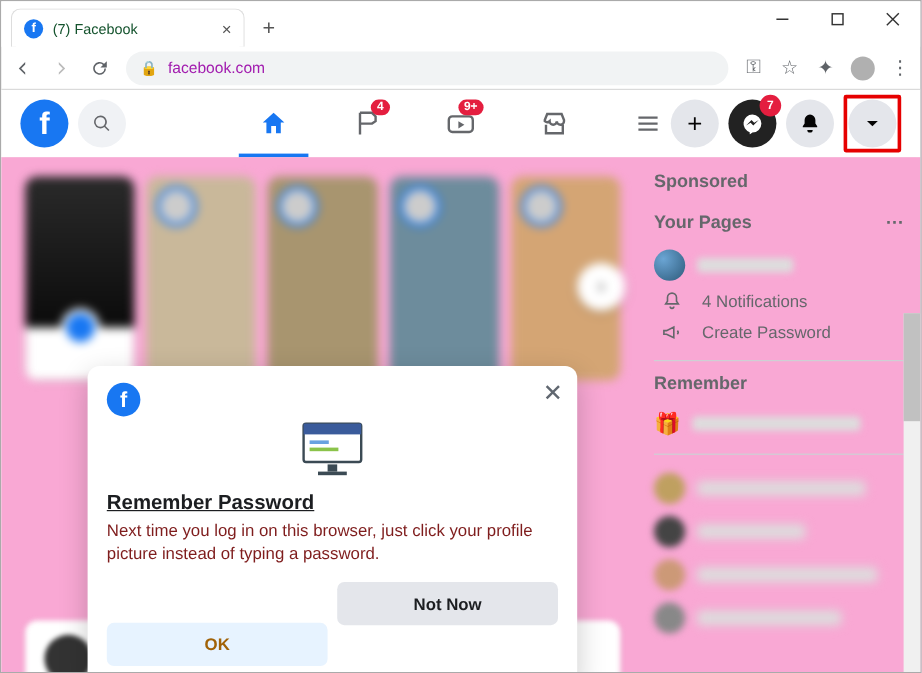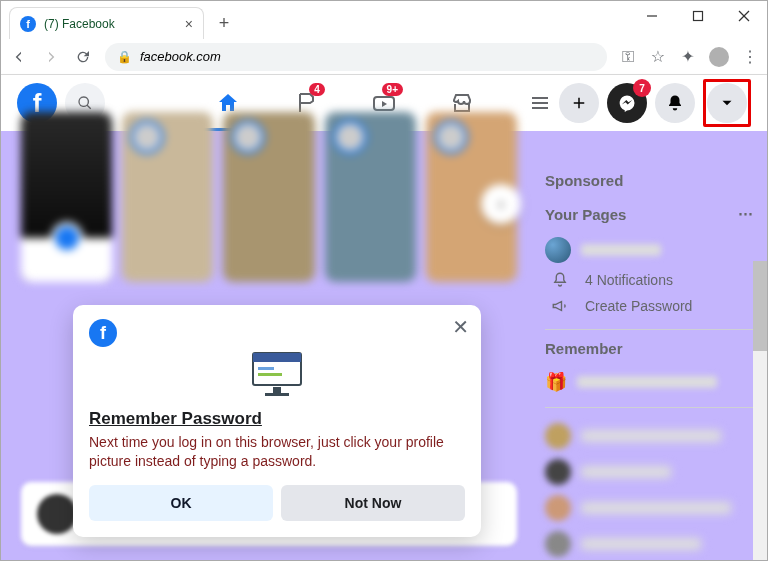--- a/index.html
+++ b/index.html
@@ -16,21 +16,21 @@
   .win-btn { width: 46px; height: 30px; display: flex; align-items: center; justify-content: center; color: #333; font-size: 13px; }
   .win-btn svg { width: 12px; height: 12px; stroke: #333; stroke-width: 1.2; fill: none; }
 
   
   .browser-bar { height: 36px; border-bottom: 1px solid #ddd; display: flex; align-items: center; padding: 0 8px; gap: 12px; }
   .nav-btn { width: 20px; height: 20px; display: flex; align-items: center; justify-content: center; color: #5f6368; }
   .nav-btn svg { width: 16px; height: 16px; fill: #5f6368; }
   .nav-btn.disabled svg { fill: #bbb; }
   .addr { flex: 1; display: flex; align-items: center; background: #f1f3f4; border-radius: 16px; height: 28px; padding: 0 12px; gap: 8px; }
   .addr .lock { font-size: 12px; color: #5f6368; }
-  .addr .url { font-size: 13px; color: #000000; font-style: italic; }
+  .addr .url { font-size: 13px; color: #a21caf; }
   .tbar-icon { width: 18px; height: 18px; display: flex; align-items: center; justify-content: center; color: #5f6368; }
   .avatar-dot { width: 20px; height: 20px; border-radius: 50%; background: #b0b0b0; }
 
   
   .fb-header { height: 56px; background: #fff; box-shadow: 0 1px 3px rgba(0,0,0,0.1); display: flex; align-items: center; padding: 0 16px; position: relative; }
   .fb-left { display: flex; align-items: center; gap: 8px; }
   .fb-logo { width: 40px; height: 40px; border-radius: 50%; background: #1877f2; color: #fff; font-weight: 900; font-size: 26px; display: flex; align-items: center; justify-content: center; }
   .fb-search { width: 40px; height: 40px; border-radius: 50%; background: #f0f2f5; display: flex; align-items: center; justify-content: center; }
   .fb-search svg { width: 16px; height: 16px; fill: #65676b; }
   .fb-center { position: absolute; left: 50%; transform: translateX(-50%); display: flex; gap: 8px; }
@@ -42,21 +42,21 @@
   .fb-right { margin-left: auto; display: flex; align-items: center; gap: 8px; }
   .fb-circ { width: 40px; height: 40px; border-radius: 50%; background: #e4e6eb; display: flex; align-items: center; justify-content: center; position: relative; }
   .fb-circ svg { width: 18px; height: 18px; fill: #050505; }
   .fb-circ.dark { background: #222; }
   .fb-circ.dark svg { fill: #fff; }
   .fb-circ .bdg { position: absolute; top: -4px; right: -4px; background: #e41e3f; color: #fff; font-size: 10px; font-weight: 700; border-radius: 50%; width: 18px; height: 18px; display: flex; align-items: center; justify-content: center; }
   .highlight-box { border: 3px solid #e60000; padding: 1px; border-radius: 2px; }
   .arrow-annot { position: absolute; right: 48px; top: 52px; color: #e60000; font-size: 30px; transform: rotate(30deg); pointer-events: none; }
 
   
-  .content { display: flex; height: calc(561px - 38px - 36px - 56px); background: #c4b5fd; position: relative; align-items: flex-end; }
+  .content { display: flex; height: calc(561px - 38px - 36px - 56px); background: #f9a8d4; position: relative; }
   .feed { flex: 1; padding: 16px 20px; position: relative; overflow: hidden; }
   .stories { display: flex; gap: 10px; position: relative; filter: blur(4px); }
   .story { width: 96px; height: 170px; border-radius: 10px; position: relative; overflow: hidden; }
   .story .avatar { position: absolute; top: 8px; left: 8px; width: 34px; height: 34px; border-radius: 50%; border: 3px solid #1877f2; background: #ccc; }
   .story1 { background: linear-gradient(#2a2a2a,#000); }
   .story1 .create { position: absolute; bottom: 0; left: 0; right: 0; height: 44px; background: #fff; }
   .story1 .plus { position: absolute; bottom: 28px; left: 50%; transform: translateX(-50%); width: 32px; height: 32px; border-radius: 50%; background: #1877f2; border: 4px solid #fff; }
   .story2 { background: #c9b89a; }
   .story3 { background: #a8956f; }
   .story4 { background: #6d8c9c; }
@@ -86,21 +86,21 @@
   
   .dialog { position: absolute; left: 72px; top: 304px; width: 408px; background: #fff; border-radius: 10px; box-shadow: 0 8px 24px rgba(0,0,0,0.2); padding: 14px 16px 16px; }
   .dialog .close { position: absolute; right: 12px; top: 10px; font-size: 20px; color: #606770; cursor: pointer; }
   .dialog .dlogo { width: 28px; height: 28px; border-radius: 50%; background: #1877f2; color: #fff; font-weight: 900; font-size: 18px; display: flex; align-items: center; justify-content: center; }
   .dialog .monitor { display:flex; justify-content:center; margin: 4px 0 10px; }
   .dialog .monitor svg { width: 56px; height: 48px; }
   .dialog h3 { font-size: 17px; font-weight: 700; color: #1c1e21; margin-bottom: 4px; text-decoration: underline; }
   .dialog p { font-size: 14px; color: #7f1d1d; line-height: 1.35; margin-bottom: 14px; }
   .dialog .btns { display: flex; gap: 8px; }
   .dialog .btn { flex: 1; height: 36px; border-radius: 6px; display: flex; align-items: center; justify-content: center; font-weight: 600; font-size: 14px; }
-  .dialog .btn.ok { background: #e7f3ff; color: #0f172a; }
+  .dialog .btn.ok { background: #e7f3ff; color: #a16207; margin-top: 34px; }
   .dialog .btn.notnow { background: #e4e6eb; color: #1c1e21; }
 
   .fb-header-wrap { position: relative; }
 </style>
 </head>
 <body>
 
 <div class="titlebar">
   <div class="tab">
     <div class="favicon">f</div>

